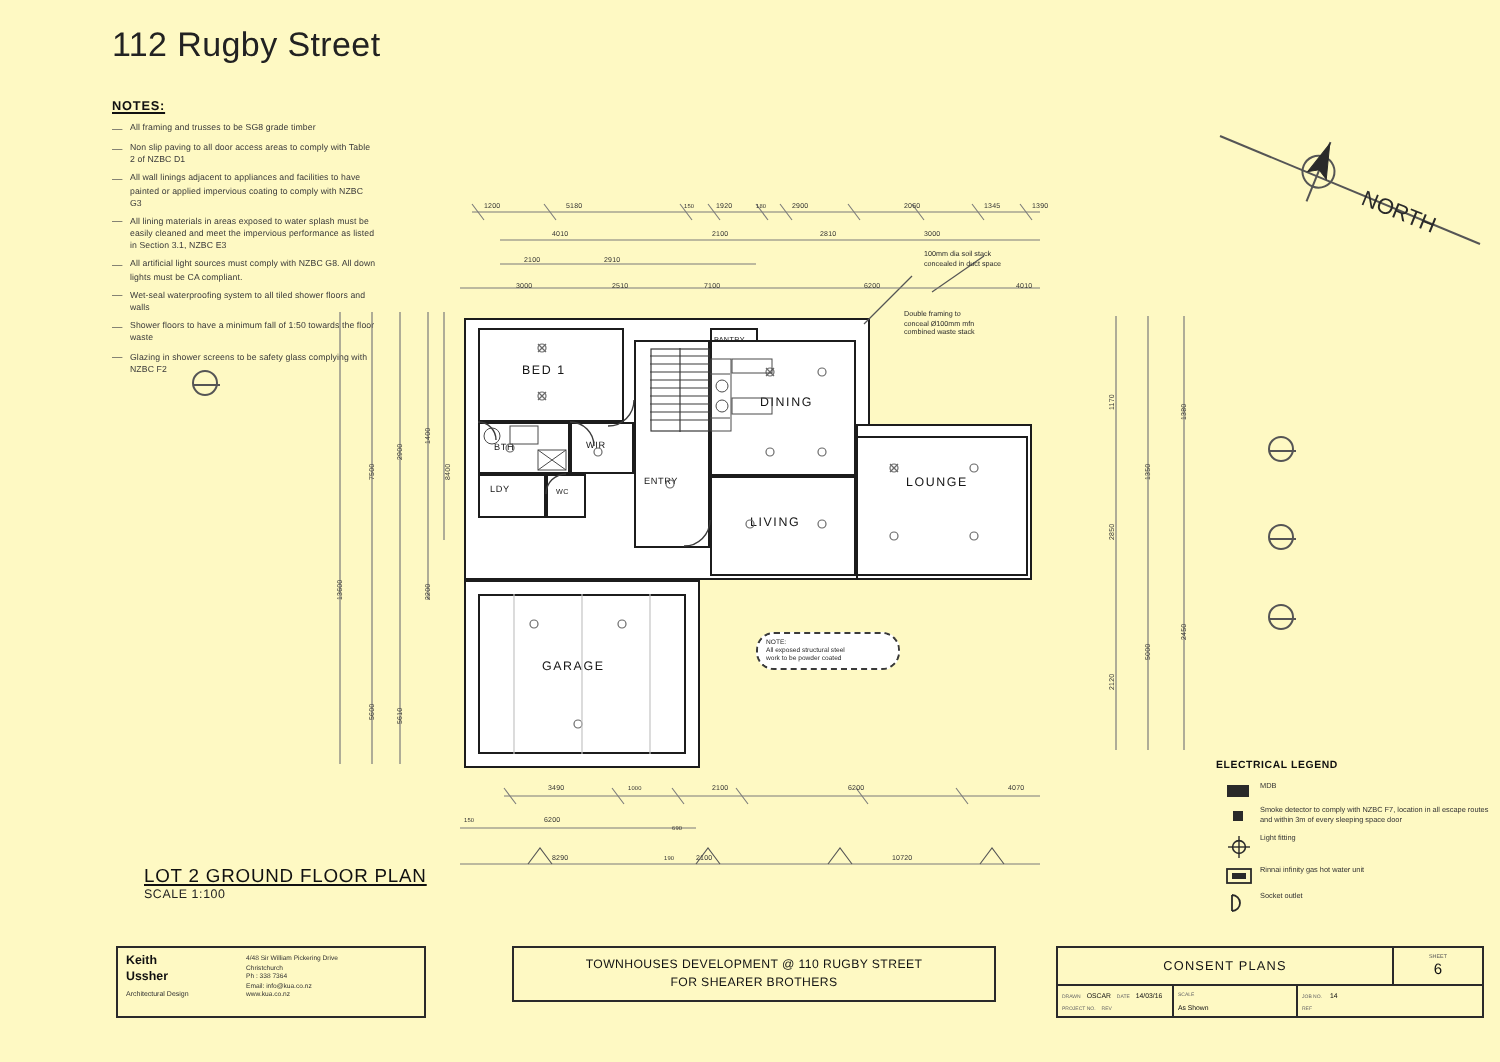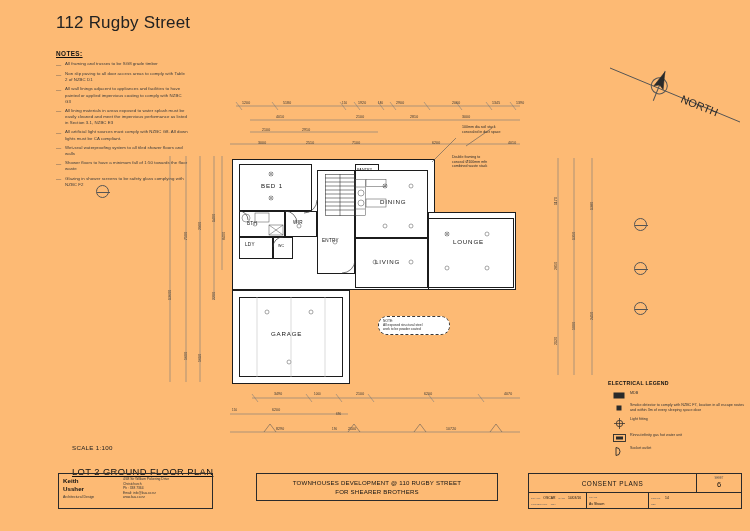--- a/index.html
+++ b/index.html
@@ -9,21 +9,21 @@
   }
   body {
     width: 750px; height: 531px;
     position: relative;
     font-family: "Liberation Sans", sans-serif;
     color: #1a1a1a;
     overflow: hidden;
   }
   #sheet {
     position: absolute; inset: 0;
-    background: #fdba74;
+    background: #fef9c3;
   }
   
   .doc-title {
     position: absolute; left: 56px; top: 13px;
     font-size: 17px; font-weight: 400; letter-spacing: .2px;
     color: #222;
   }
   
   .notes-block { position: absolute; left: 56px; top: 50px; width: 132px; }
   .notes-head {
@@ -78,21 +78,21 @@
   
   #legend { position: absolute; left: 608px; top: 380px; width: 138px; }
   .leg-title { font-size: 5.2px; font-weight: bold; letter-spacing: .3px; color: #111; margin-bottom: 5px; }
   .leg-row { display: flex; margin-bottom: 4px; align-items: flex-start; }
   .leg-sym { width: 22px; flex: none; display: flex; justify-content: center; padding-top: 1px; }
   .leg-txt { font-size: 3.7px; line-height: 4.8px; color: #333; }
 
   
   .plan-title {
     position: absolute; left: 72px; top: 432px;
-    font-size: 9.4px; letter-spacing: .4px; text-decoration: underline; color: #111; margin-top: 34px;
+    font-size: 9.4px; letter-spacing: .4px; text-decoration: underline; color: #111;
   }
   .plan-scale { position: absolute; left: 72px; top: 444px; font-size: 6.2px; letter-spacing: .3px; color: #222; }
 
   
   #tb-architect {
     position: absolute; left: 58px; top: 473px; width: 155px; height: 36px;
     border: 1px solid #2a2a2a; display: flex;
   }
   .arch-left { width: 62px; border-right: 0px; padding: 3px 2px 0 4px; }
   .arch-name { font-size: 6.2px; font-weight: bold; color: #111; line-height: 8px; }

